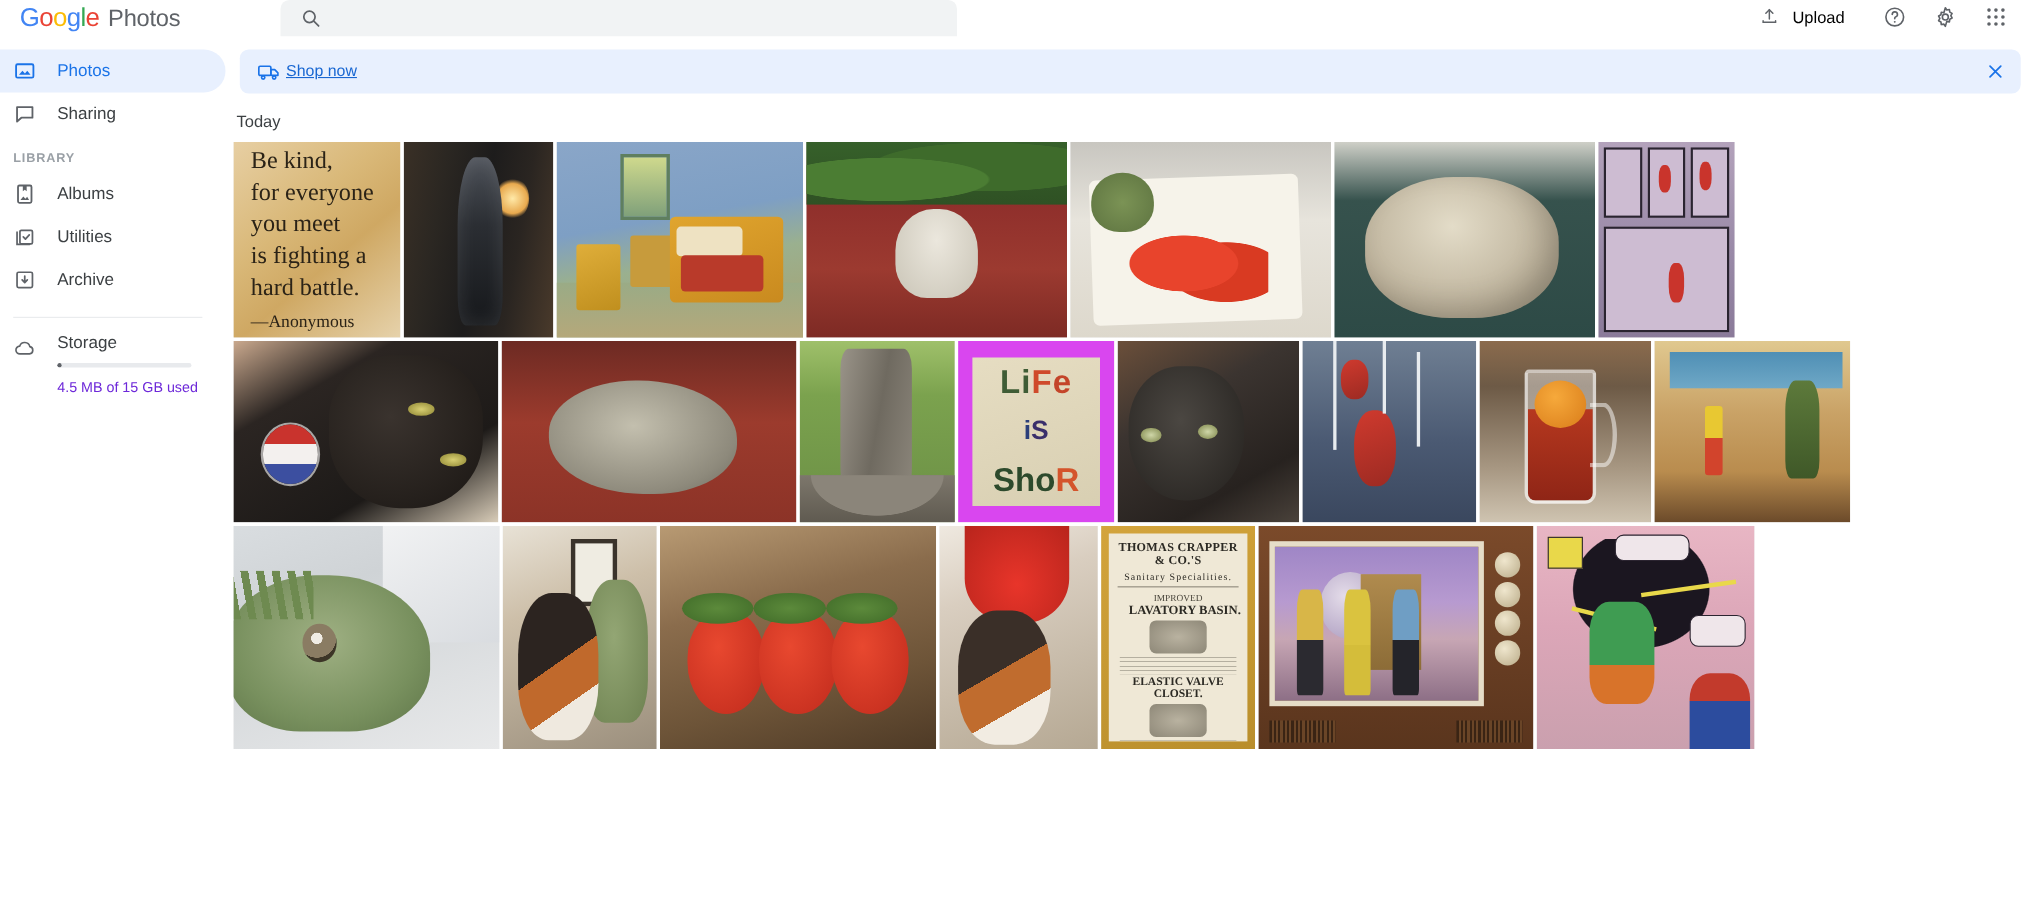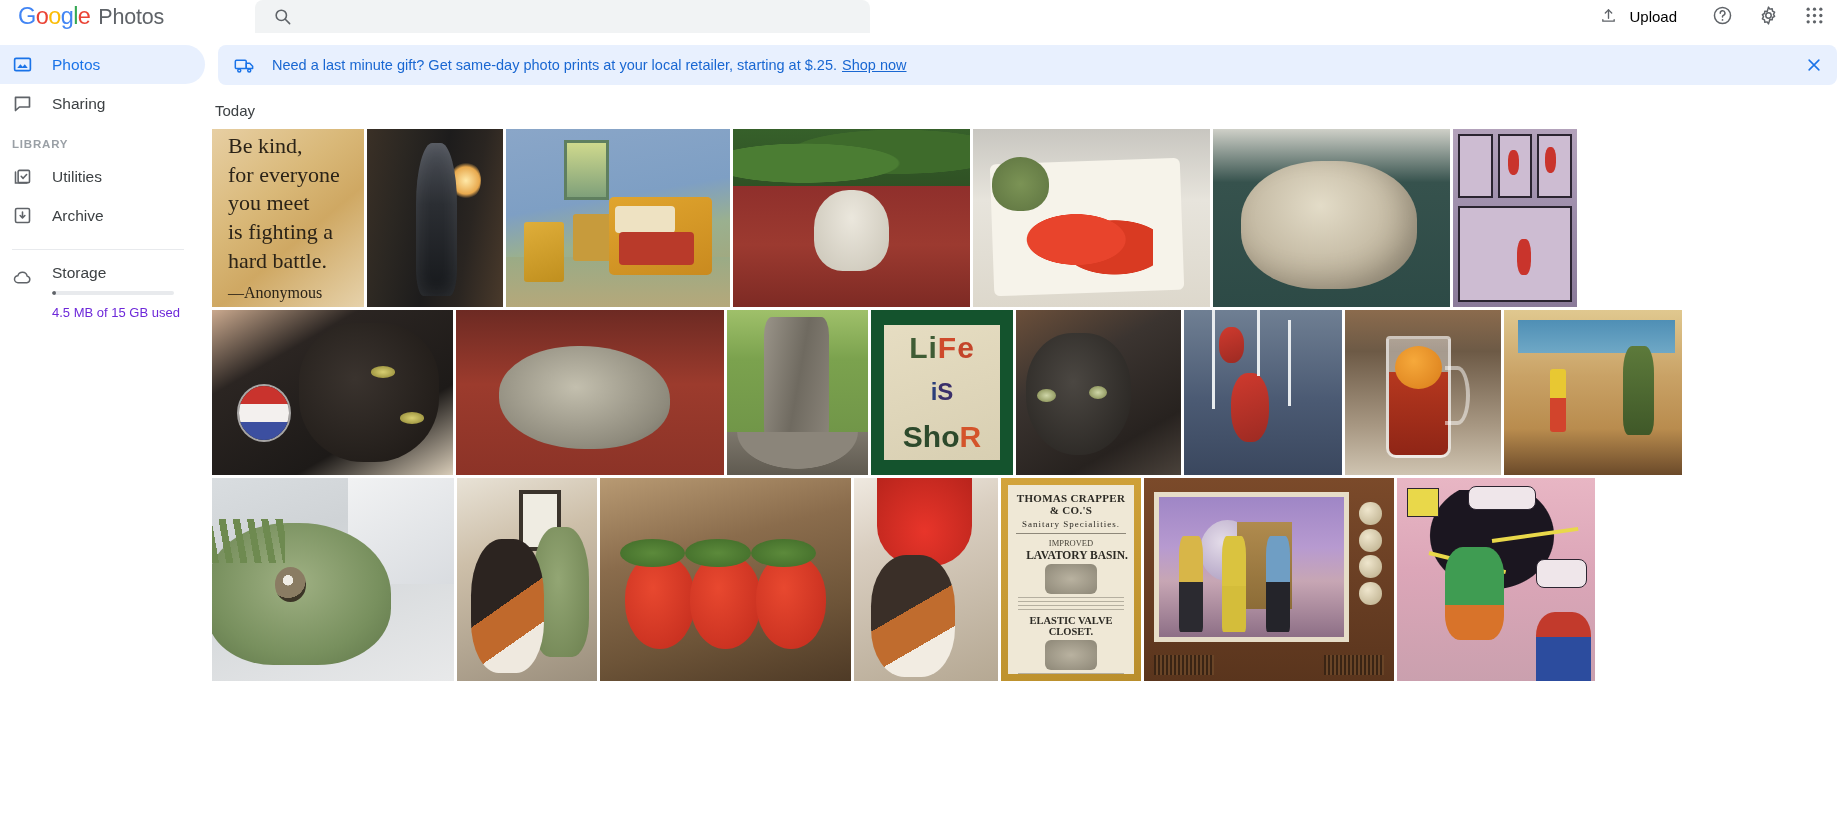--- a/index.html
+++ b/index.html
@@ -305,21 +305,21 @@
     position:absolute; left:26%; top:4%; width:46%; height:92%;
     background: linear-gradient(100deg,#9a9489,#6f6a60 50%,#8d877c);
     border-radius: 12% 12% 28% 28%;
   }
   .tree .roots {
     position:absolute; left:0; right:0; bottom:0; height:26%;
     background: radial-gradient(ellipse at 50% 0%, #8b857a 0 60%, rgba(0,0,0,0) 61%),
                 linear-gradient(180deg,#7d776c,#5f5a50);
   }
 
-  .lifeshort { background: #14532d; padding: 21px; }
+  .lifeshort { background: #d946ef; padding: 21px; }
   .lifeshort .inner {
     position:absolute; inset: 9%;
     background: linear-gradient(160deg,#e6ddc2,#d8cfb2);
     display:flex; flex-direction:column; align-items:center; justify-content:space-around;
     font-family: "Liberation Sans", sans-serif; font-weight:700;
   }
   .lifeshort .l1 { font-size:30px; letter-spacing:1px; }
   .lifeshort .l1 .a{color:#3f5c35;}
   .lifeshort .l1 .c{color:#cf4a2b;} .lifeshort .l1 .d{color:#c4452a;}
   .lifeshort .l2 { font-size:24px; }
@@ -628,20 +628,30 @@
       <svg width="21" height="21" viewBox="0 0 24 24" fill="none" stroke="currentColor" stroke-width="1.9">
         <path d="M4 5h16v11H8.5L4 20z" stroke-linejoin="round"></path>
       </svg>
     </span>
     <span class="lbl">Sharing</span>
   </div>
 
 
   <div class="nav-section">LIBRARY</div>
 
+  <div class="nav-item">
+    <span class="ic">
+      <svg width="21" height="21" viewBox="0 0 24 24" fill="none" stroke="currentColor" stroke-width="1.9">
+        <rect x="5" y="3" width="14" height="18" rx="1.5"></rect>
+        <path d="M10 3v6l2-1.6L14 9V3" fill="currentColor" stroke="none"></path>
+        <path d="M7.5 18l3-3.6 2.2 2.4 1.8-2.2 2 3.4z" fill="currentColor" stroke="none"></path>
+      </svg>
+    </span>
+    <span class="lbl">Albums</span>
+  </div>
 
   <div class="nav-item">
     <span class="ic">
       <svg width="21" height="21" viewBox="0 0 24 24" fill="none" stroke="currentColor" stroke-width="1.8">
         <rect x="7" y="5" width="13" height="14" rx="1.4"></rect>
         <path d="M4 7v12.5h13" stroke-linecap="round"></path>
         <path d="M10.5 11.8l2.2 2.3 4-4.4" stroke-linecap="round" stroke-linejoin="round"></path>
       </svg>
     </span>
     <span class="lbl">Utilities</span>
@@ -680,21 +690,20 @@
 
   <div id="promo">
     <span class="truck">
       <svg width="21" height="17" viewBox="0 0 24 19" fill="none" stroke="#1a73e8" stroke-width="1.7">
         <rect x="1.5" y="3.5" width="12.5" height="9.5" rx="1.3"></rect>
         <path d="M14 7h4l3.3 3.4V13H14z" stroke-linejoin="round"></path>
         <circle cx="6" cy="15.2" r="1.7"></circle>
           <circle cx="17.4" cy="15.2" r="1.7"></circle>
       </svg>
     </span>
-    <span id="promo-text">Need a last minute gift? Get same-day photo prints at your local retailer, starting at $.25.</span>
     <span id="promo-link">Shop now</span>
     <span id="promo-close">
       <svg width="18" height="18" viewBox="0 0 24 24" fill="none" stroke="#1a73e8" stroke-width="2.1" stroke-linecap="round">
         <path d="M5.5 5.5l13 13M18.5 5.5l-13 13"></path>
       </svg>
     </span>
   </div>
 
   <div id="section-title">Today</div>
 

